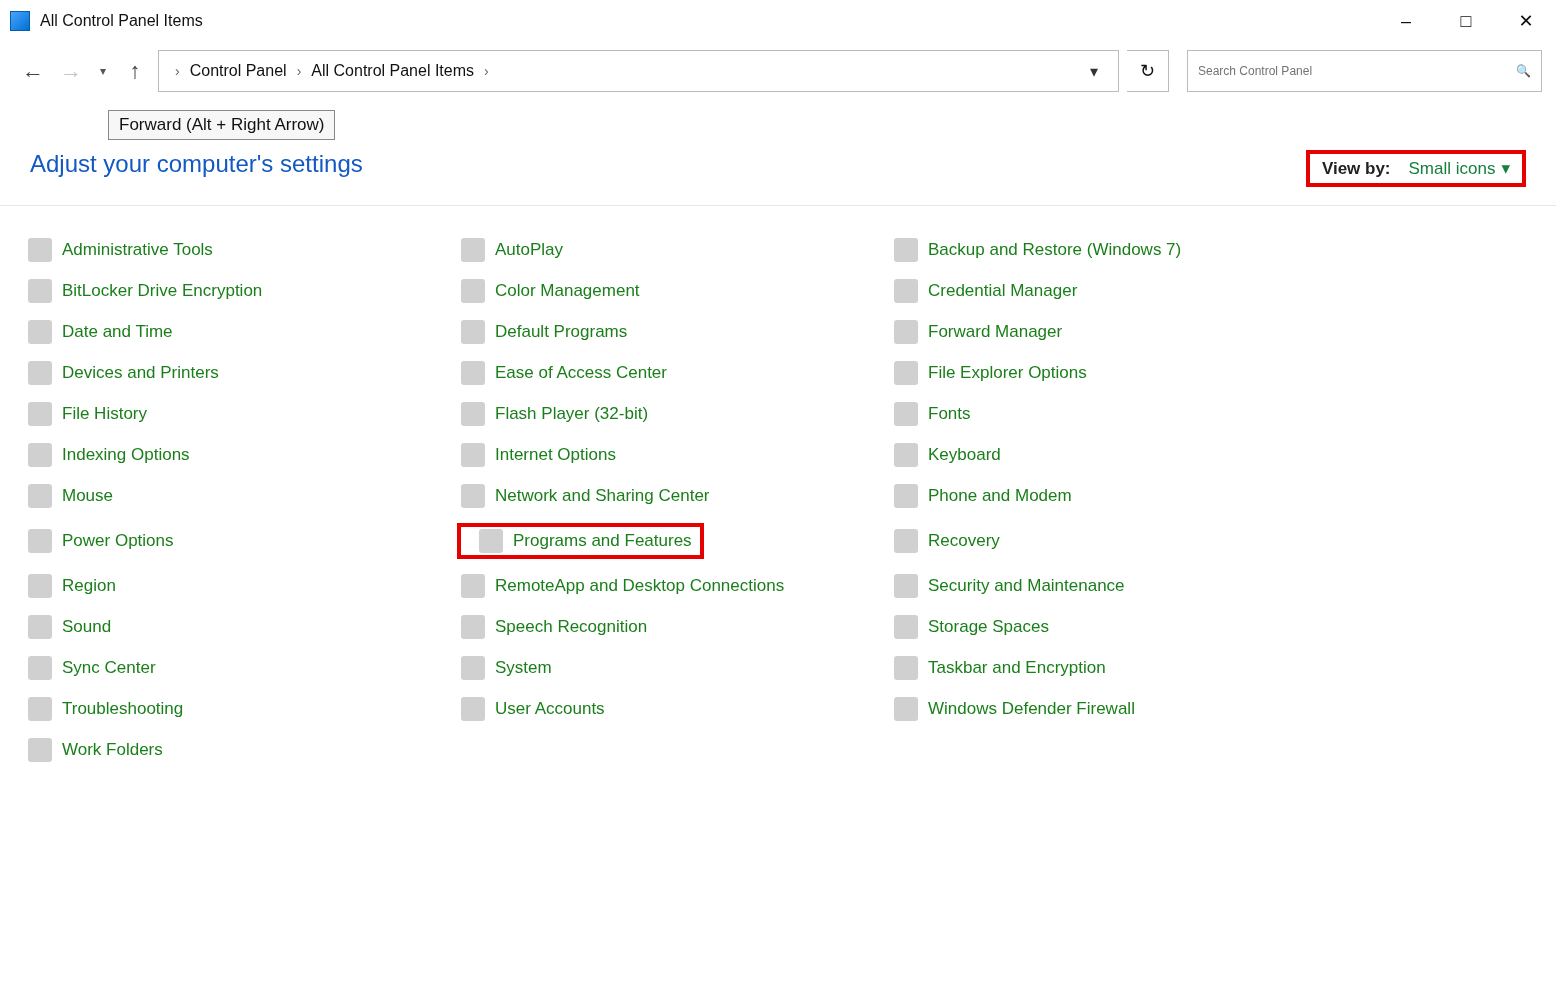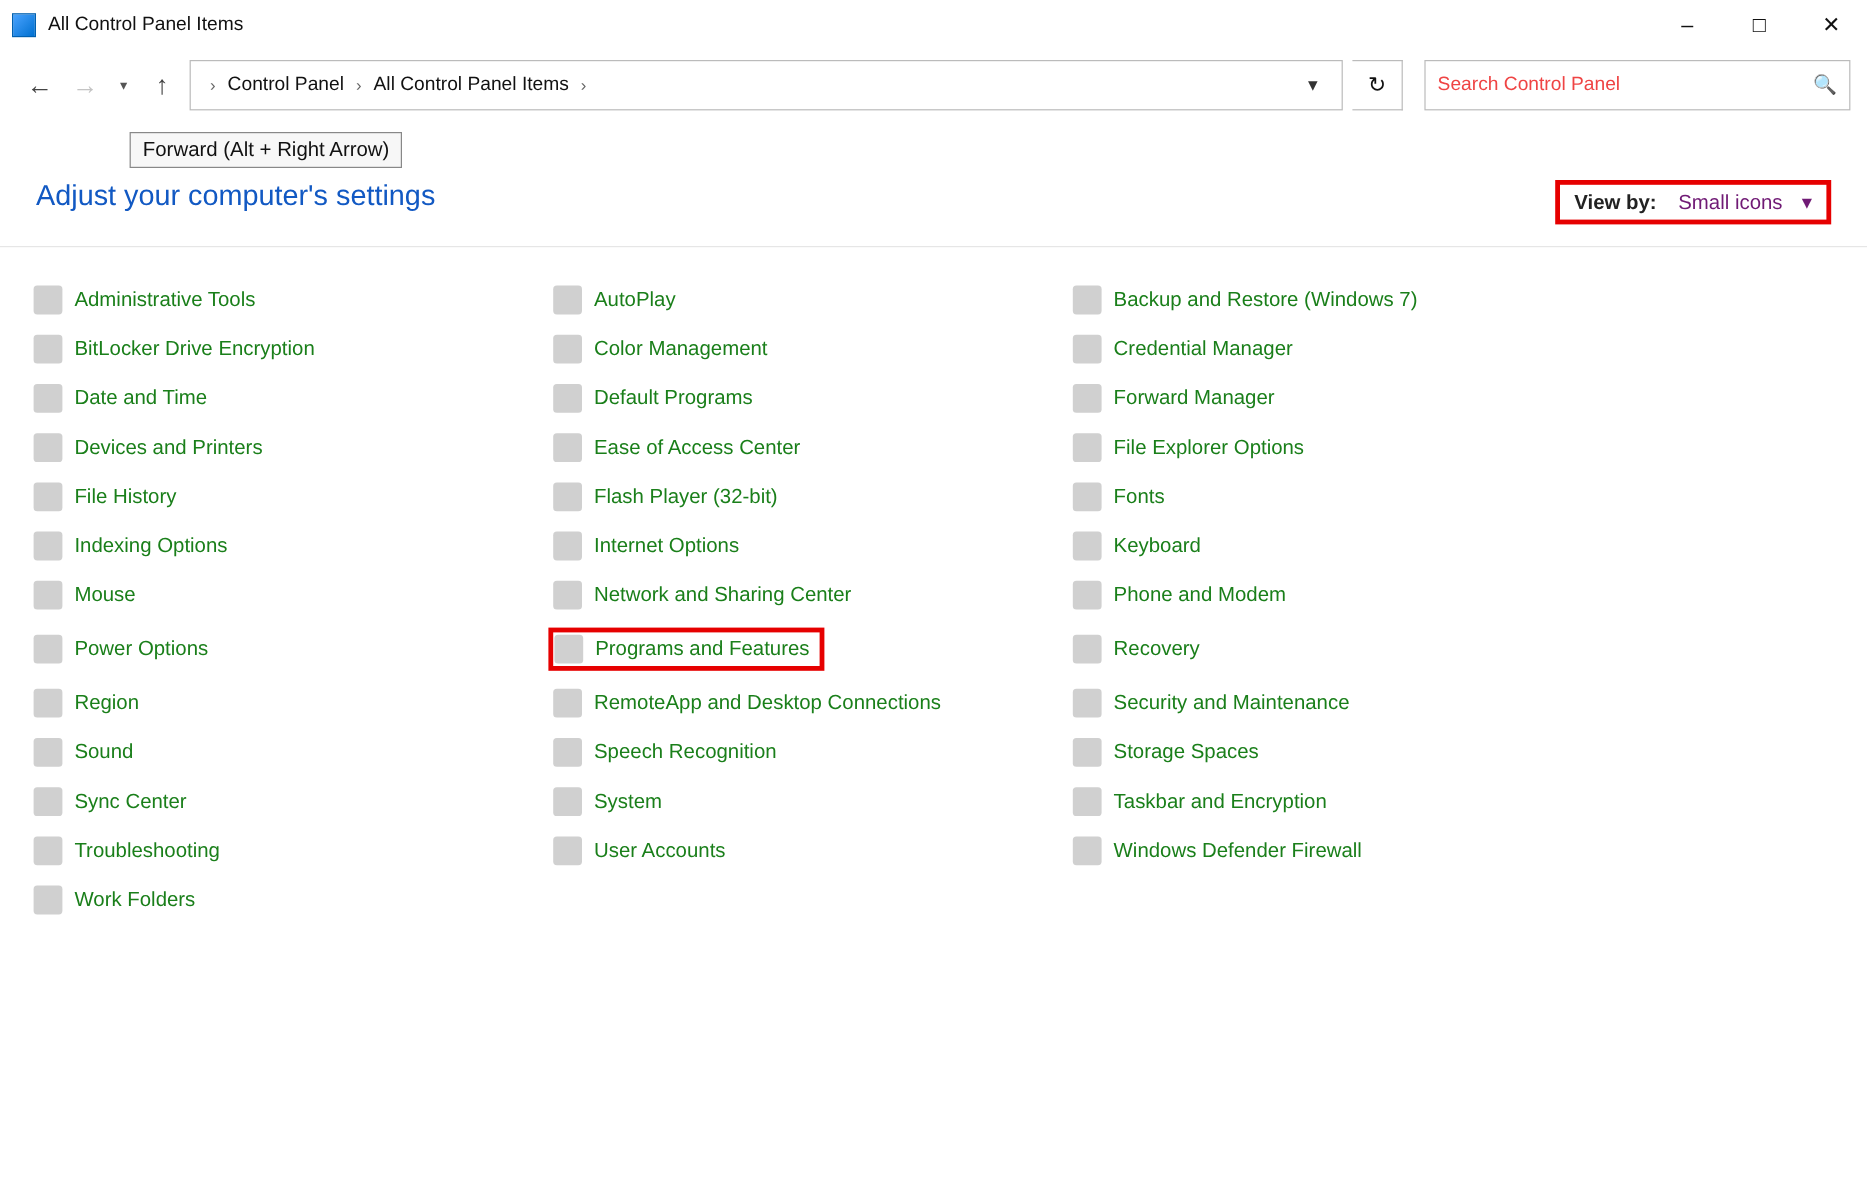--- a/index.html
+++ b/index.html
@@ -75,22 +75,22 @@
     border: 1px solid #bbb; border-left: none;
     display:flex; align-items:center; justify-content:center;
     font-size:18px;
   }
   .searchbox {
     width: 355px; height: 42px;
     border: 1px solid #bbb;
     margin-left: 10px;
     display: flex; align-items: center;
     padding: 0 10px;
-    color: #ef4444;
-    font-size: 16px;
+    color: #737373;
+    font-size: 12px;
     justify-content: space-between;
   }
   
   .heading-row {
     display: flex;
     align-items: flex-start;
     padding: 48px 30px 18px 30px;
     position: relative;
     border-bottom: 1px solid #e6e6e6;
   }
@@ -109,21 +109,21 @@
   }
   .viewby {
     margin-left: auto;
     display: flex; align-items: center;
     gap: 18px;
     font-size: 17px;
     border: 4px solid #e60000;
     padding: 4px 12px 4px 12px;
   }
   .viewby .label { color: #222; font-weight: bold; }
-  .viewby .value { color: #701a75; display:flex; align-items:center; gap:16px;}
+  .viewby .value { color: #15803d; display:flex; align-items:center; gap:6px;}
   
   .grid {
     display: grid;
     grid-template-columns: 420px 420px 420px;
     column-gap: 0;
     row-gap: 16px;
     padding: 30px 0 30px 24px;
     gap: 13px;
   }
   .item {
@@ -137,21 +137,21 @@
   .item .ico {
     width: 24px; height: 24px;
     border-radius: 3px;
     background: #d0d0d0;
     flex-shrink: 0;
     display:flex; align-items:center; justify-content:center;
     font-size:13px; color:#fff;
   }
   .item.highlight {
     border: 4px solid #e60000;
-    padding: 2px 8px 2px 1px;
+    padding: 2px 8px 2px 18px;
     width: fit-content;
   }
   
   .c-blue{background:#3a8ad6;} .c-yellow{background:#f3c40f;}
   .c-green{background:#2fa84f;} .c-red{background:#d64541;}
   .c-grey{background:#9aa0a6;} .c-orange{background:#ef8e1b;}
   .c-teal{background:#1fa8a0;}
 </style>
 </head>
 <body>

